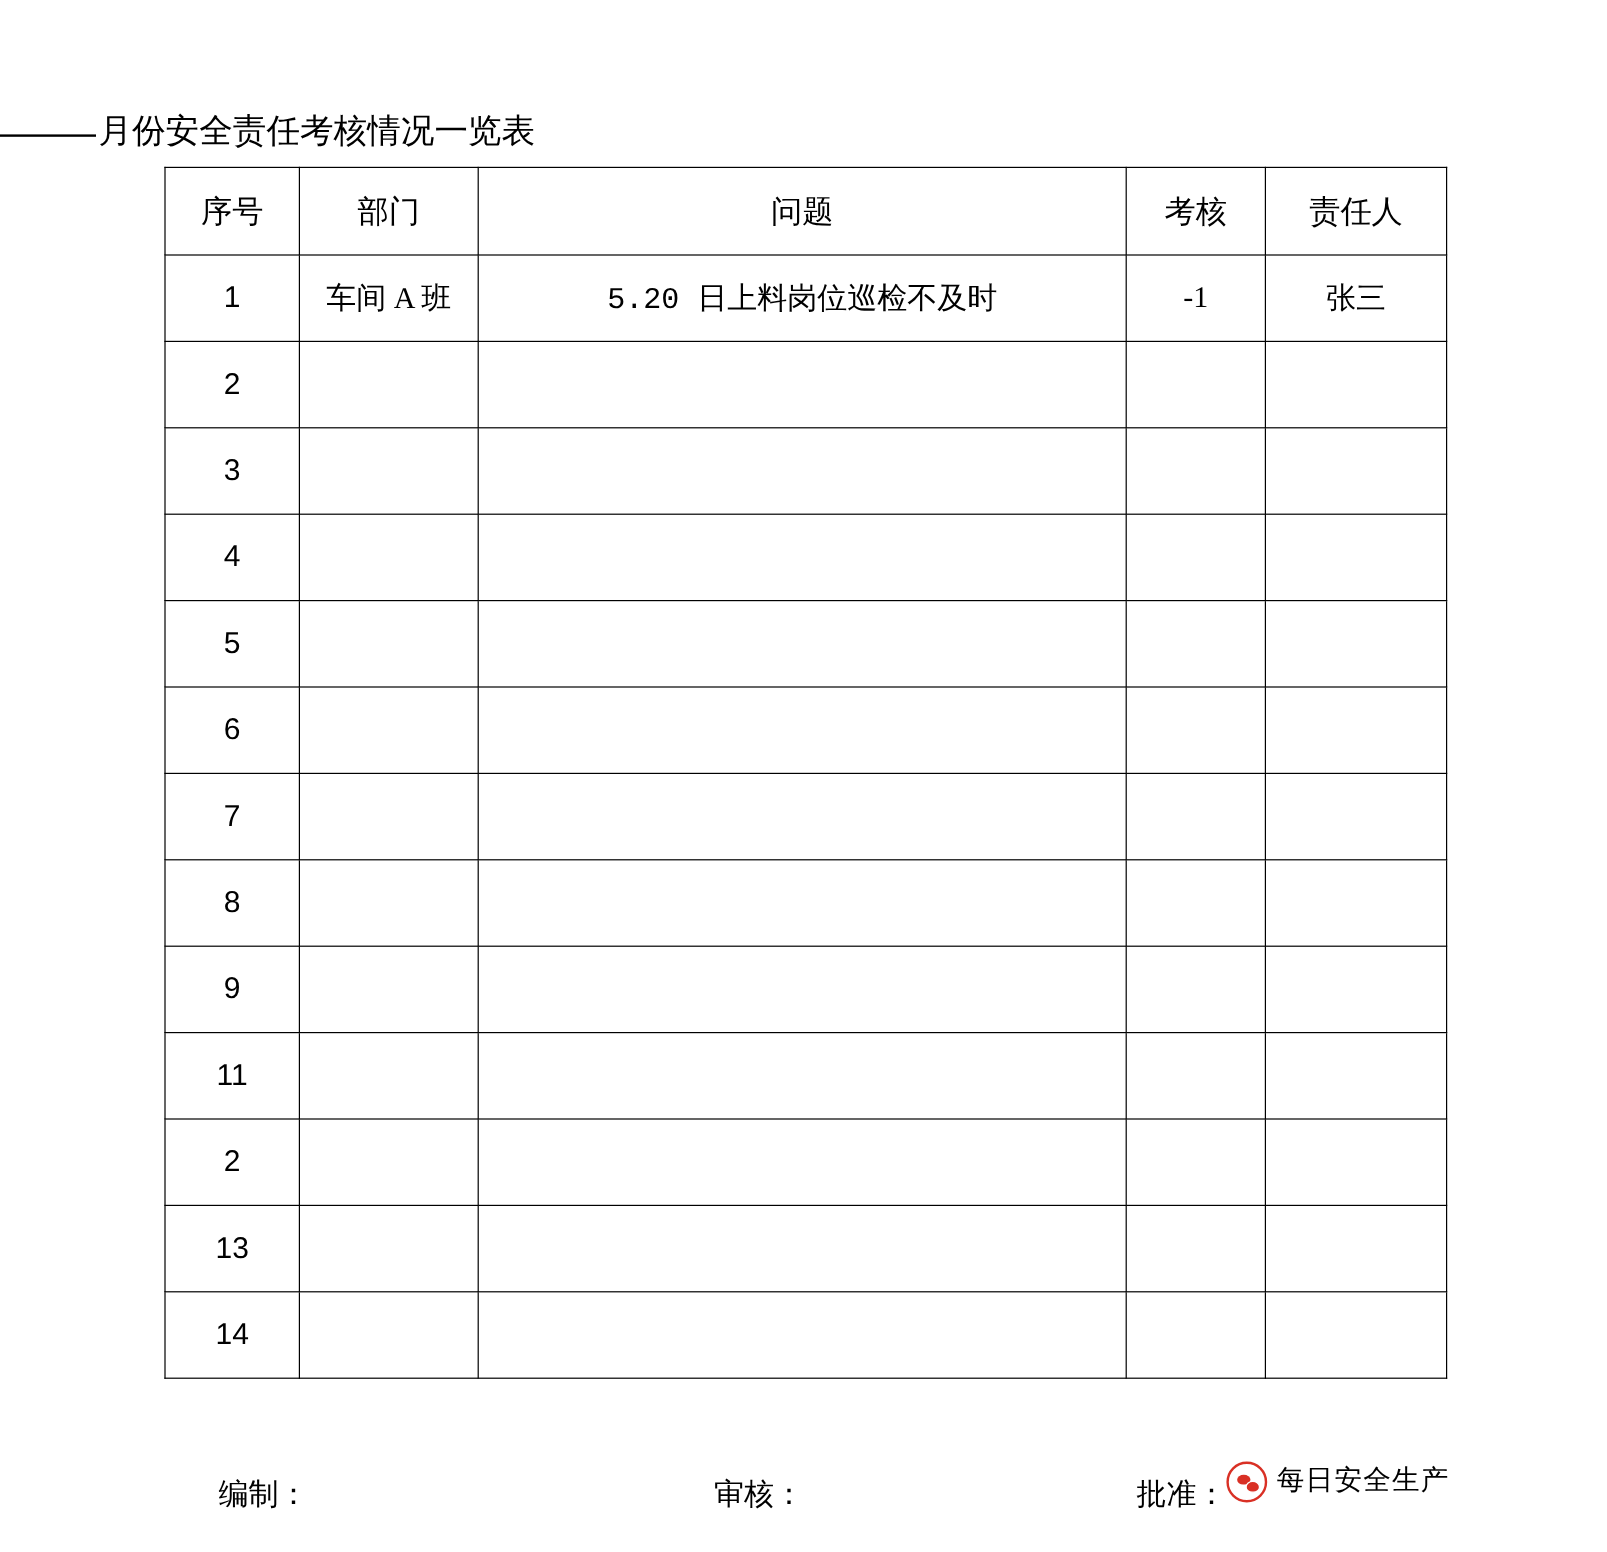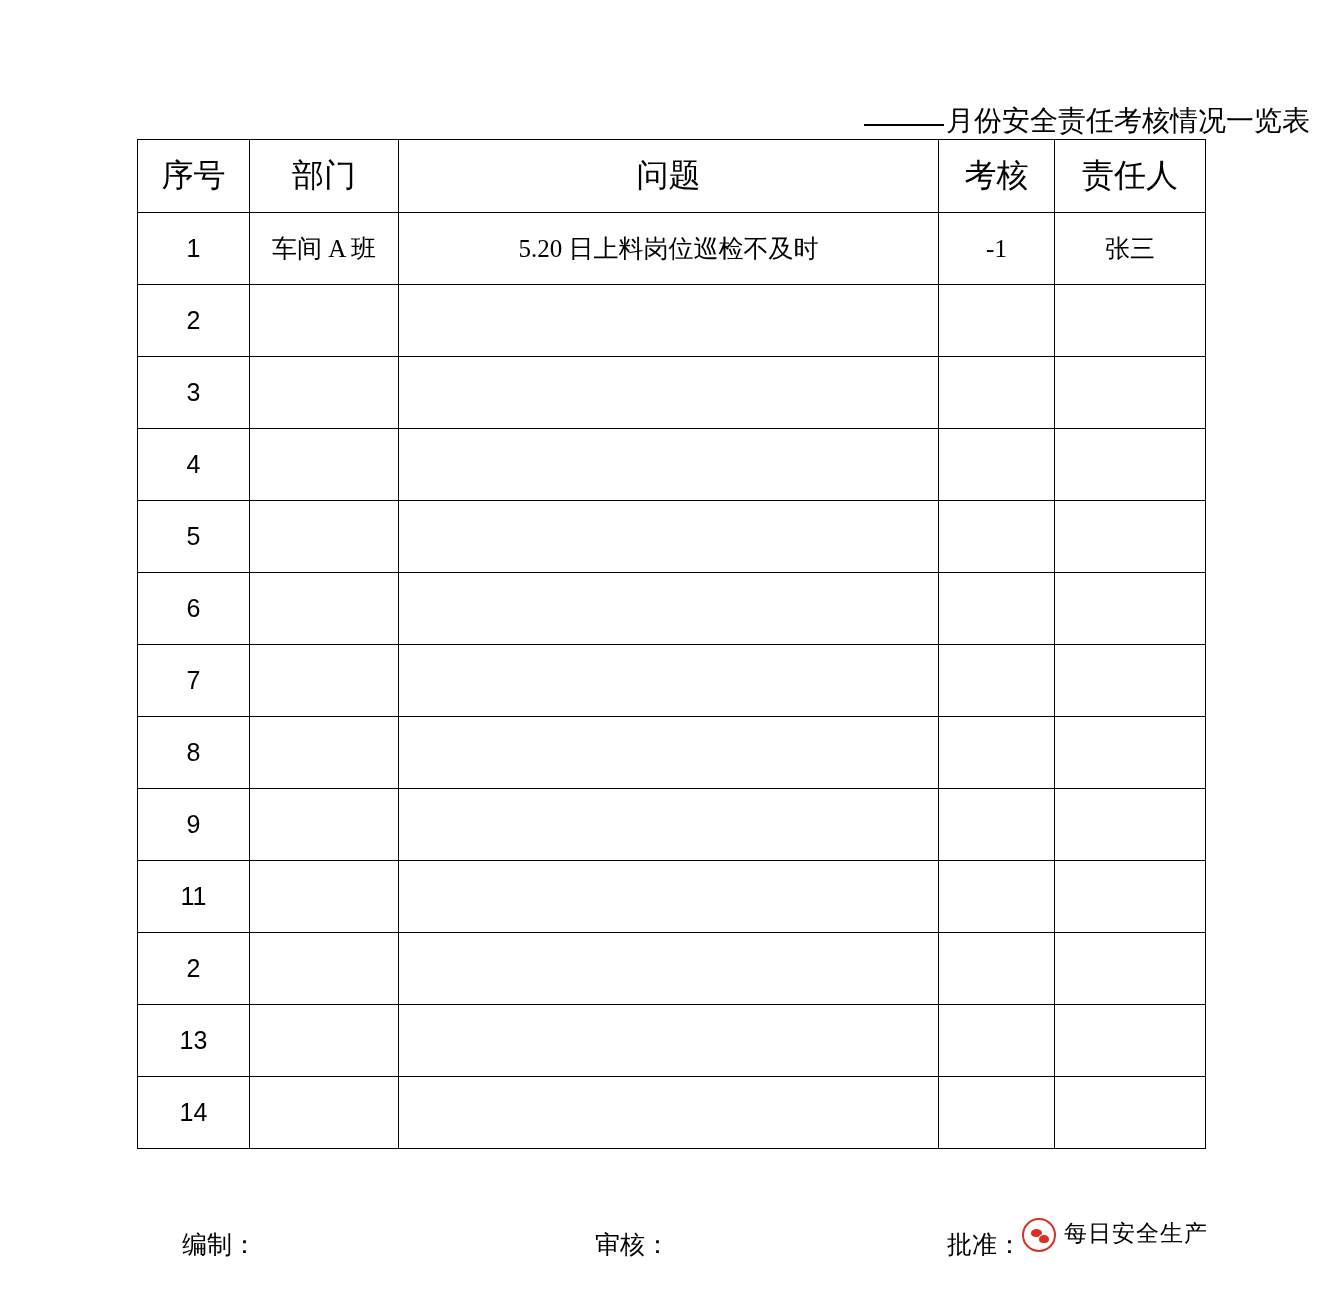--- a/index.html
+++ b/index.html
@@ -26,23 +26,23 @@
     top: 18px;
     font-family: "Liberation Sans", "DejaVu Sans", sans-serif;
     font-weight: bold;
     font-size: 27px;
     letter-spacing: 1px;
     color: #000;
   }
   .sub-title {
     position: absolute;
     left: 0;
-    top: 102px;
+    top: 90px;
     width: 1310px;
-    text-align: right;
+    text-align: left;
     font-size: 28px;
     color: #000;
   }
   .sub-title .blank {
     display: inline-block;
     width: 80px;
     border-bottom: 2px solid #000;
     vertical-align: 4px;
     margin-right: 2px;
   }
@@ -58,30 +58,30 @@
     border: 1px solid #000;
     padding: 0;
     text-align: center;
     vertical-align: middle;
     font-weight: normal;
     font-size: 25px;
     height: 71px;
   }
   table.main tr.head td {
     height: 72px;
-    font-size: 32px;
+    font-size: 26px;
   }
   .c-no    { width: 111px; }
   .c-dept  { width: 148px; }
   .c-issue { width: 539px; }
   .c-score { width: 115px; }
   .c-resp  { width: 150px; }
 
   .row-num { font-family: "Liberation Sans", "DejaVu Sans", sans-serif; font-size: 24px; }
-  .cell-issue { font-size: 25px; }
+  .cell-issue { font-size: 25px; font-family: Liberation Mono, monospace; }
 
   .footer {
     position: absolute;
     top: 1228px;
     left: 137px;
     width: 1063px;
     height: 40px;
   }
   .footer span {
     position: absolute;

